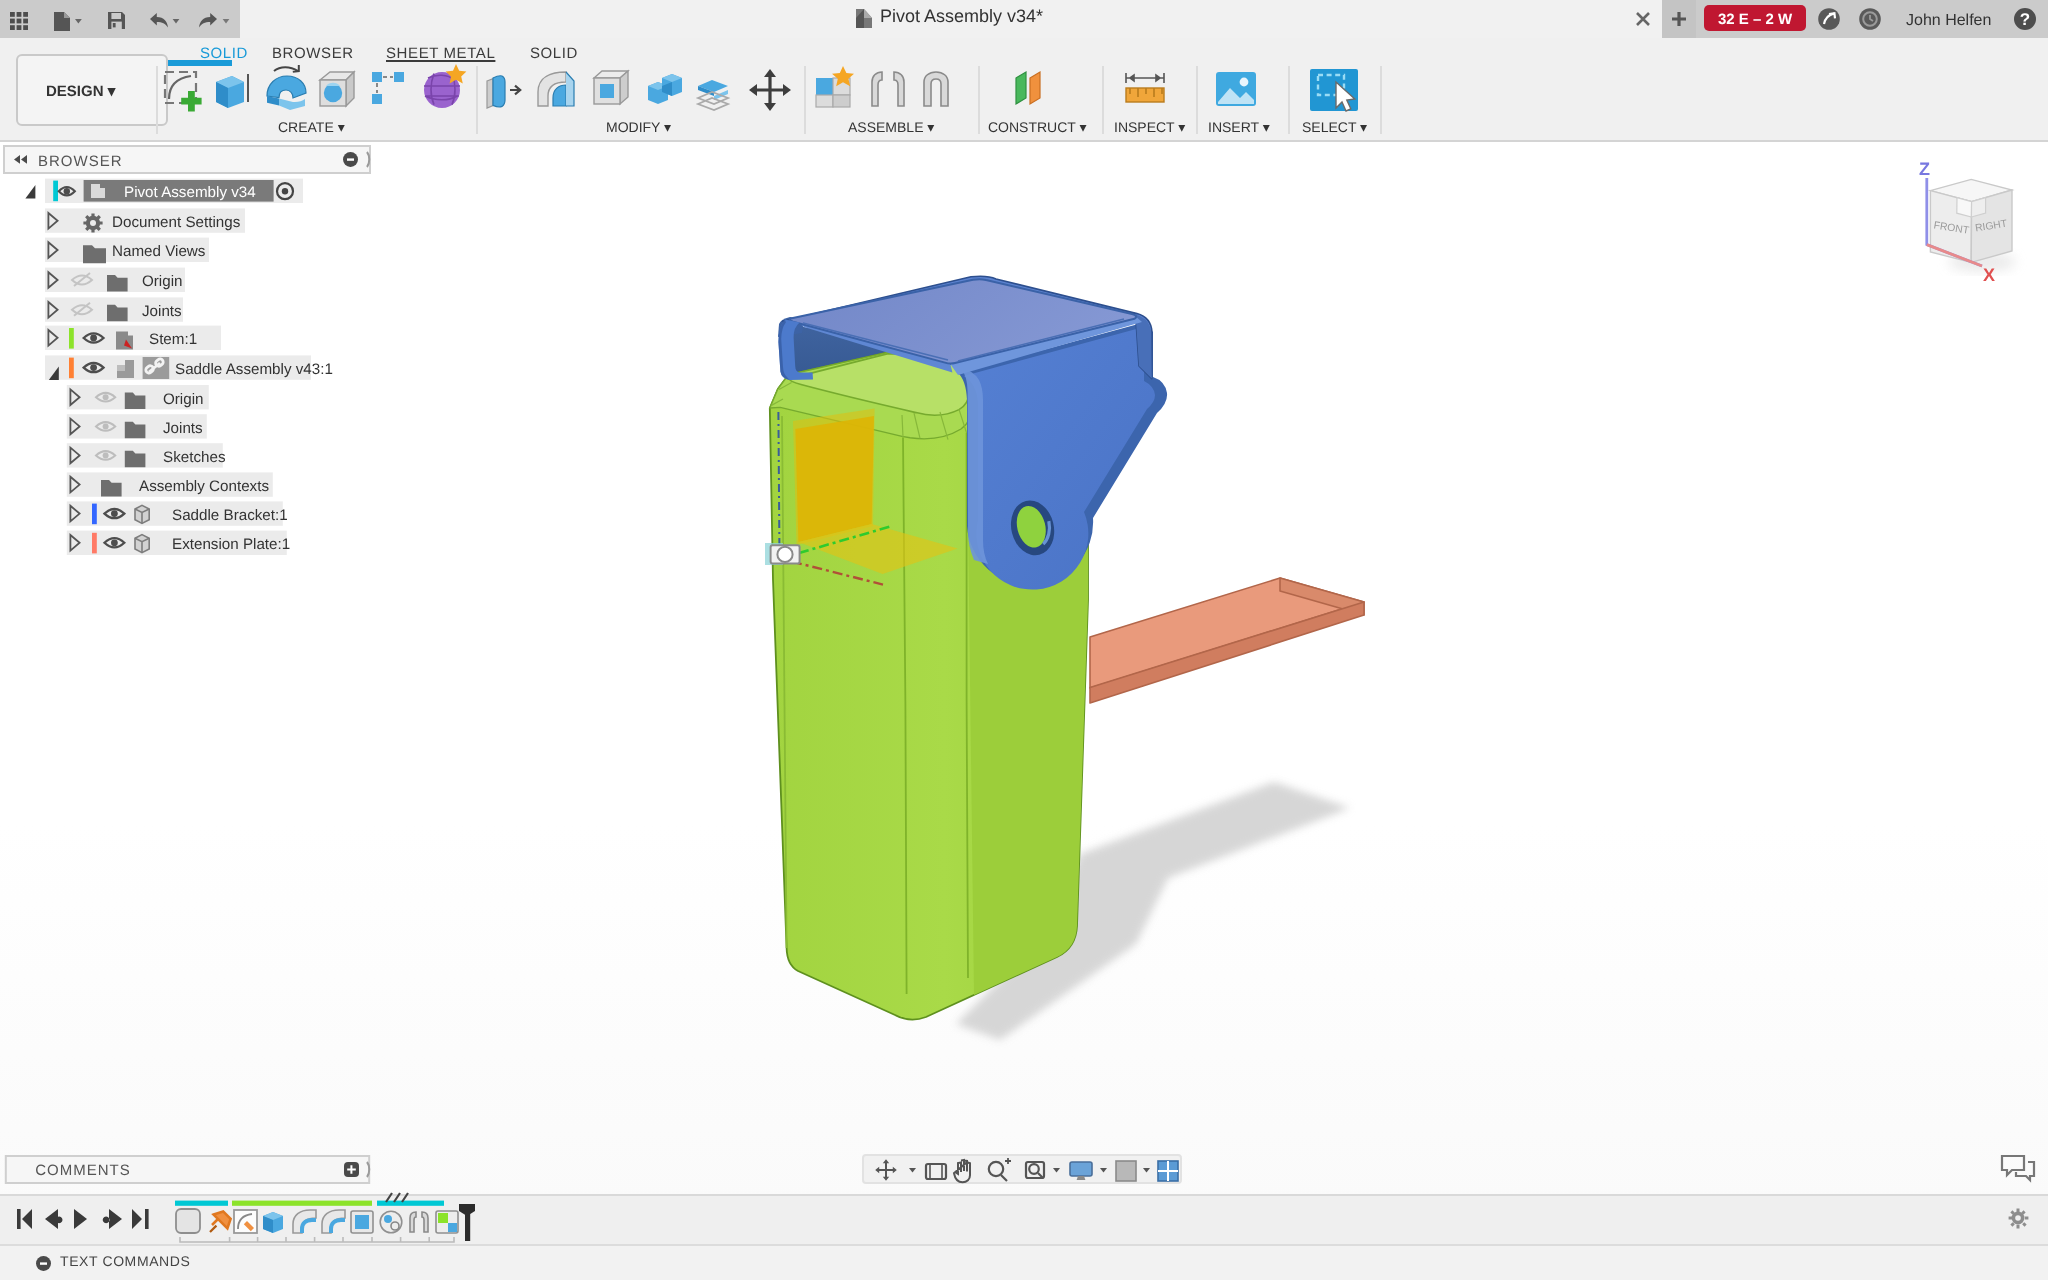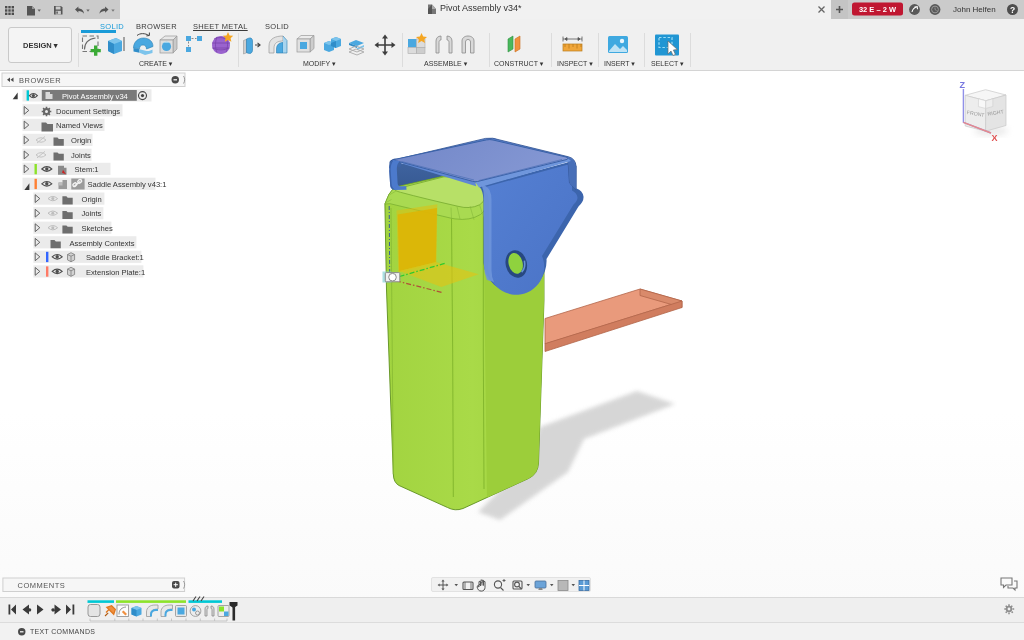--- a/index.html
+++ b/index.html
@@ -9,21 +9,21 @@
 
 #titlestrip { left:0; top:0; width:1024px; height:19px; background:#cbcbcb; }
 #doctab { left:120px; top:0; width:711px; height:19px; background:#f1f1f1; }
 #doctab .ttl { position:absolute; left:320px; top:3px; font-size:9px; color:#333; }
 
 #ribbon { left:0; top:19px; width:1024px; height:52px; background:#f0f0f0; border-bottom:1px solid #d4d4d4; }
 .rtab { position:absolute; top:3px; font-size:7.5px; color:#3b3b3b; letter-spacing:.3px; }
 #solidu { position:absolute; left:81px; top:11px; width:35px; height:3px; background:#1a9bd8; }
 .glabel { position:absolute; top:41px; font-size:7px; color:#333; }
 .gsep { position:absolute; top:14px; width:1px; height:34px; background:#dcdcdc; }
-#designbtn { position:absolute; left:8px; top:8px; width:64px; height:36px; border:1px solid #c9c9c9; border-radius:3px; background:#f4f4f4; }
+#designbtn { position:absolute; left:8px; top:8px; width:76px; height:36px; border:1px solid #c9c9c9; border-radius:3px; background:#f4f4f4; }
 #designbtn span { position:absolute; left:14px; top:13px; font-size:7.5px; color:#333; font-weight:bold; }
 
 #timeline { left:0; top:597px; width:1024px; height:25px; background:#efefef; border-top:1px solid #d9d9d9; }
 #statusbar { left:0; top:622px; width:1024px; height:18px; background:#f2f2f2; border-top:1px solid #dcdcdc; }
 #statusbar span { position:absolute; left:30px; top:5px; font-size:7px; color:#444; letter-spacing:0.3px; }
 #navbar { left:431px; top:577px; width:160px; height:15px; background:#f1f1f1; border:1px solid #e2e2e2; border-radius:2px; }
 svg { position:absolute; overflow:visible; }
 </style>
 </head>
 <body>

